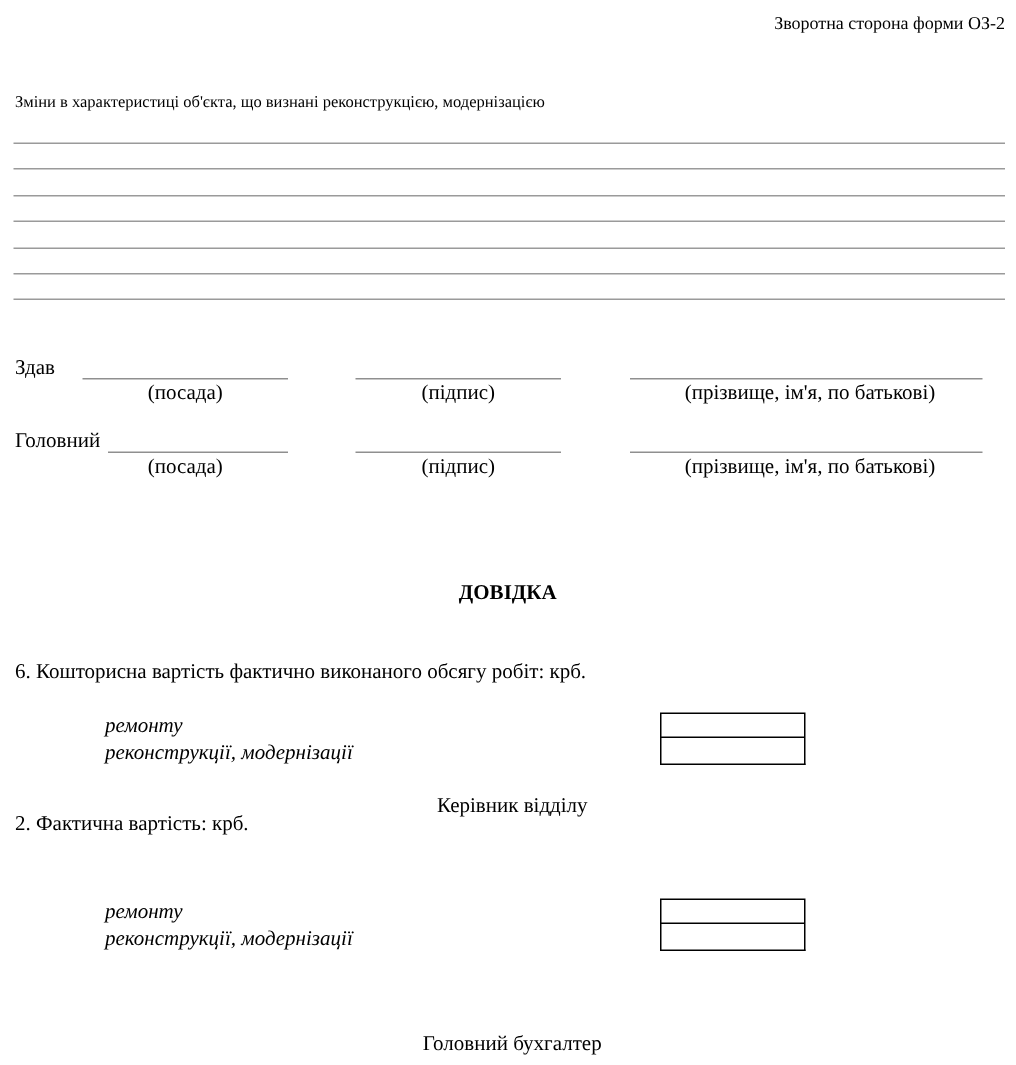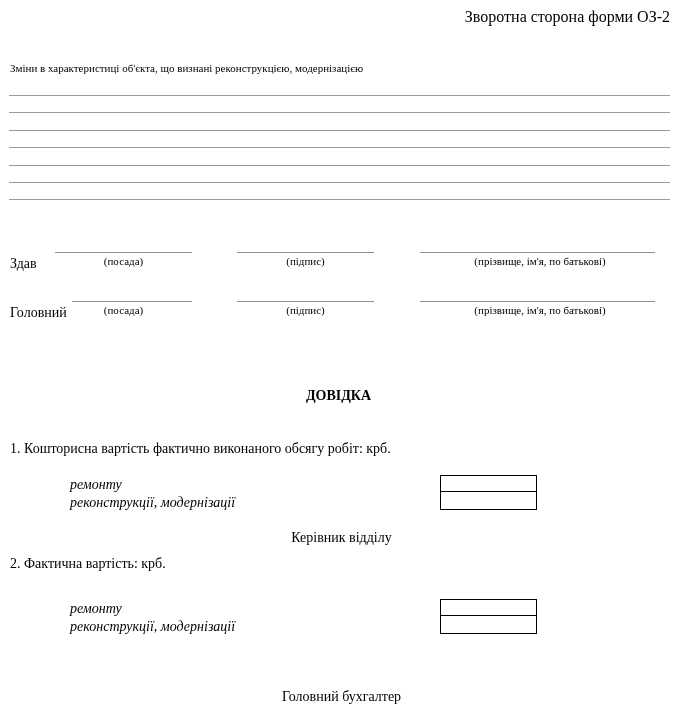--- a/index.html
+++ b/index.html
@@ -1,24 +1,24 @@
 <!DOCTYPE html>
 <html><head>
 <meta charset="utf-8">
 <style>
   html, body { margin:0; padding:0; background:#ffffff; }
   body { width:677px; height:710px; position:relative; overflow:hidden;
          font-family:"Liberation Serif", serif; color:#000; font-size:14px; }
   .abs { position:absolute; white-space:nowrap; }
-  .header-note { right:7px; top:8px; font-size:16px;text-align:center; }
+  .header-note { right:7px; top:8px; font-size:12px;text-align:center; }
   .section-title { left:10px; top:62px; font-size:11px; }
   .rule { position:absolute; left:9px; width:661px; height:0; border-top:1px solid #9a9a9a; }
-  .sig-label { font-size:14px;margin-top:18px; }
+  .sig-label { font-size:14px; }
   .sig-line { position:absolute; height:0; border-top:1px solid #8f8f8f; }
-  .sig-caption { font-size:11px; text-align:center; position:absolute; }
+  .sig-caption { font-size:14px; text-align:center; position:absolute; }
   .heading { left:0; width:677px; text-align:center; top:388px; font-weight:bold; font-size:14px; }
   .item { left:10px; font-size:14px; }
   .sub { left:70px; font-size:14px; line-height:17px;font-style:italic; }
   .box { position:absolute; left:440px; width:97px; height:17px; border:1.5px solid #000; box-sizing:border-box; background:#fff; }
   .box2 { border-top:none; height:18px; }
   .center { left:0; width:683px; text-align:center; font-size:14px; }
 </style>
 </head>
 <body>
 
@@ -52,28 +52,28 @@
   <div class="sig-line" style="left:237px; width:137px; top:301px;"></div>
   <div class="sig-line" style="left:420px; width:235px; top:301px;"></div>
   <div class="sig-caption" style="left:55px; width:137px; top:304px;">(посада)</div>
   <div class="sig-caption" style="left:237px; width:137px; top:304px;">(підпис)</div>
   <div class="sig-caption" style="left:420px; width:240px; top:304px;">(прізвище, ім'я, по батькові)</div>
 </div>
 
 <div class="abs heading">ДОВІДКА</div>
 
 <div>
-  <div class="abs item" style="top:441px;">1. Кошторисна вартість фактично виконаного обсягу робіт: крб.</div>
+  <div class="abs item" style="top:441px;">6. Кошторисна вартість фактично виконаного обсягу робіт: крб.</div>
   <div class="abs sub" style="top:476px;">ремонту</div>
   <div class="abs sub" style="top:494px;">реконструкції, модернізації</div>
   <div class="box" style="top:475px;"></div>
   <div class="box box2" style="top:492px;"></div>
   <div class="abs center" style="top:530px;">Керівник відділу</div>
 </div>
 
 <div>
-  <div class="abs item" style="top:556px;text-align:center;">2. Фактична вартість: крб.</div>
+  <div class="abs item" style="top:542px;text-align:center;">2. Фактична вартість: крб.</div>
   <div class="abs sub" style="top:600px;">ремонту</div>
   <div class="abs sub" style="top:618px;">реконструкції, модернізації</div>
   <div class="box" style="top:599px;"></div>
   <div class="box box2" style="top:616px;"></div>
   <div class="abs center" style="top:689px;">Головний бухгалтер</div>
 </div>
 
 </body></html>

